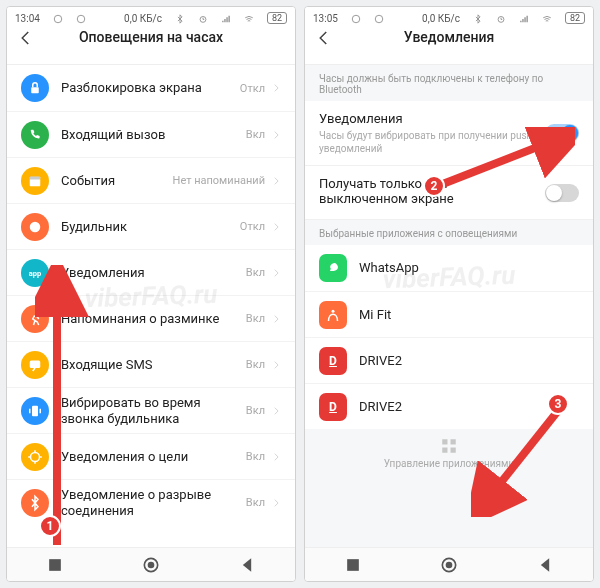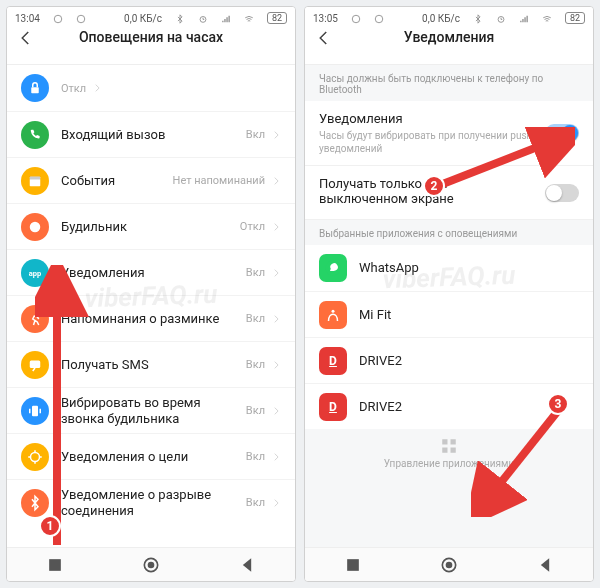--- a/index.html
+++ b/index.html
@@ -164,20 +164,21 @@
   <div class="content">
     <div class="watermark">viberFAQ.ru</div>
     <div class="list" id="left-list">
         <div class="row">
           <div class="icon" style="background:#2693ff">
             <svg viewBox="0 0 24 24" width="18" height="18">
               <rect x="7" y="11" width="10" height="8" rx="1" fill="#fff"></rect>
               <path d="M9 11V8a3 3 0 016 0v3" fill="none" stroke="#fff" stroke-width="2"></path>
             </svg>
           </div>
+          <div class="label">Разблокировка экрана</div>
           <div class="value">Откл</div>
           <svg class="chev" width="10" height="10" viewBox="0 0 24 24">
             <path d="M9 4l8 8-8 8" fill="none" stroke="currentColor" stroke-width="2"></path>
           </svg>
         </div>
         <div class="row">
           <div class="icon" style="background:#2bb24c">
             <svg viewBox="0 0 24 24" width="18" height="18">
               <path d="M7 4l3 0 2 5-2 2a10 10 0 005 5l2-2 5 2v3a2 2 0 01-2 2A18 18 0 015 6a2 2 0 012-2z" fill="#fff" transform="scale(.7) translate(4 3)"></path>
             </svg>
@@ -239,21 +240,21 @@
             <path d="M9 4l8 8-8 8" fill="none" stroke="currentColor" stroke-width="2"></path>
           </svg>
         </div>
         <div class="row">
           <div class="icon" style="background:#ffb300">
             <svg viewBox="0 0 24 24" width="18" height="18">
               <rect x="5" y="6" width="14" height="10" rx="2" fill="#fff"></rect>
               <path d="M9 20l3-4" stroke="#fff" stroke-width="2"></path>
             </svg>
           </div>
-          <div class="label">Получать SMS</div>
+          <div class="label">Входящие SMS</div>
           <div class="value">Вкл</div>
           <svg class="chev" width="10" height="10" viewBox="0 0 24 24">
             <path d="M9 4l8 8-8 8" fill="none" stroke="currentColor" stroke-width="2"></path>
           </svg>
         </div>
         <div class="row">
           <div class="icon" style="background:#2693ff">
             <svg viewBox="0 0 24 24" width="18" height="18">
               <rect x="8" y="5" width="8" height="14" rx="1.5" fill="#fff"></rect>
               <path d="M5 9v6M19 9v6" stroke="#fff" stroke-width="2"></path>

